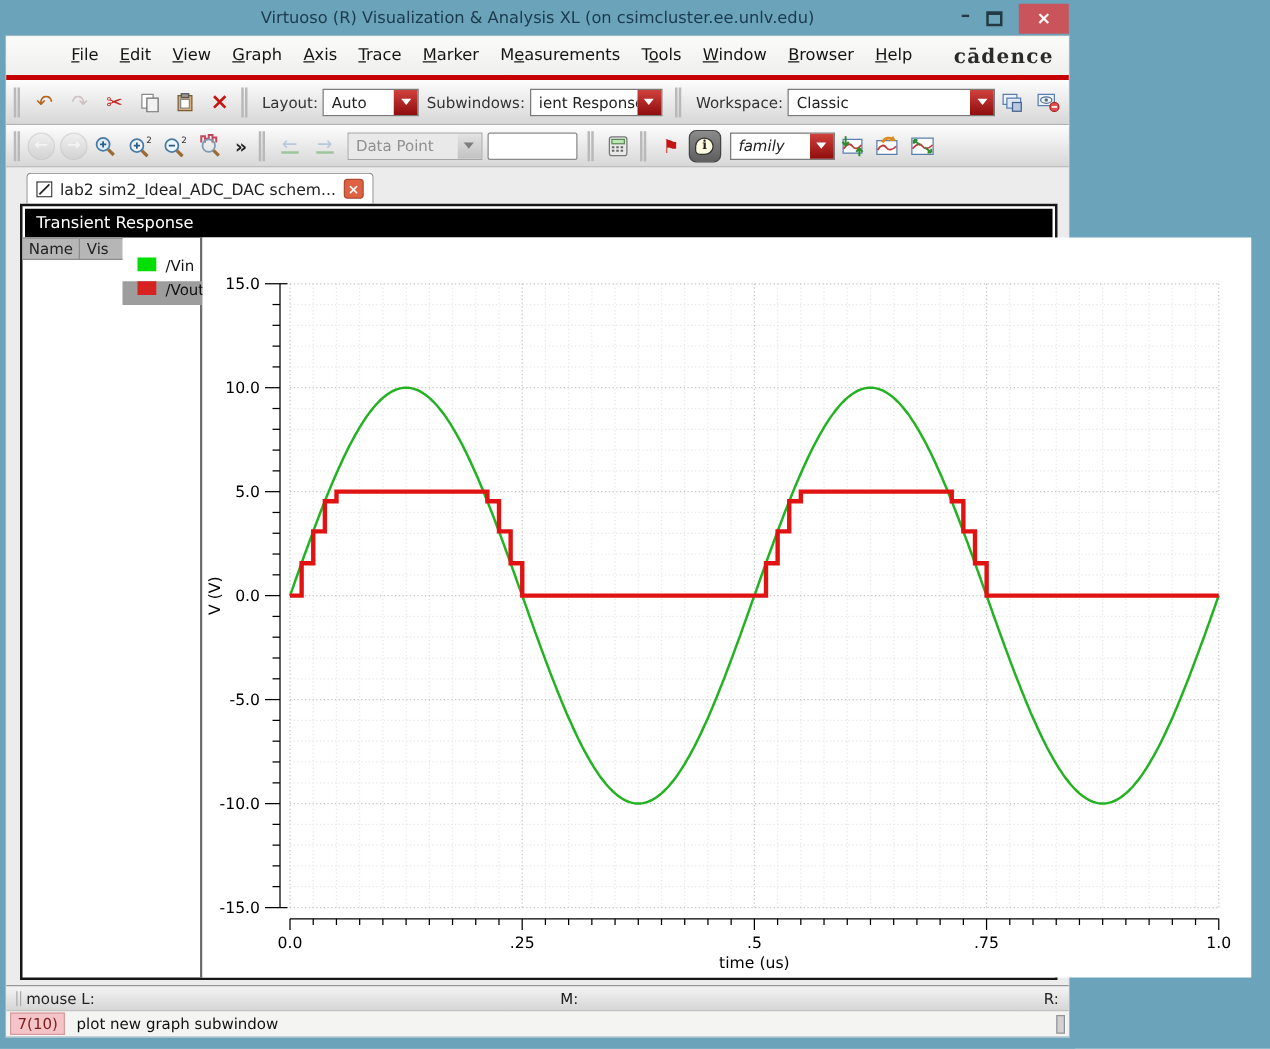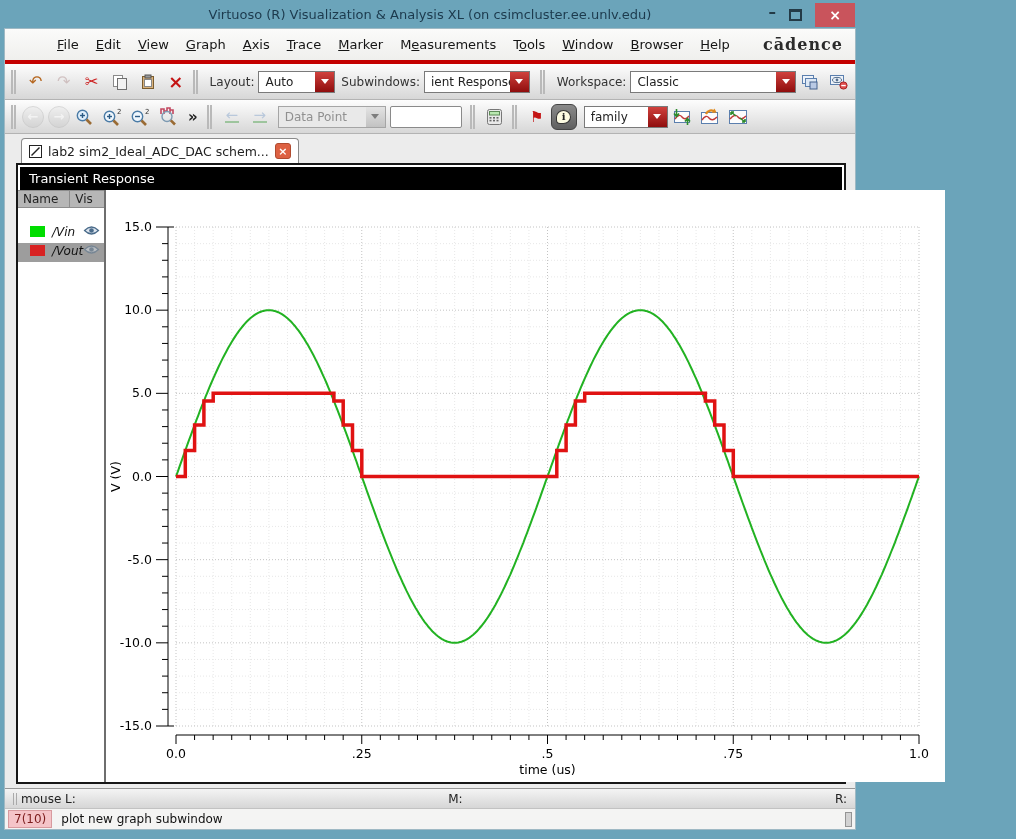--- a/index.html
+++ b/index.html
@@ -64,26 +64,26 @@
   .tabbar { height:26px; display:flex; align-items:flex-end; padding-left:5px; }
   .tab { height:25px; background:#fff; border:1px solid #8a8a8a; border-bottom:none; border-radius:4px 4px 0 0;
          display:flex; align-items:center; gap:6px; padding:0 7px; font-size:12.5px; color:#222; }
   .tabclose { width:16px; height:16px; background:#dd6142; border:1px solid #b04b30; border-radius:3px; color:#fff;
               font-size:11px; font-weight:bold; display:flex; align-items:center; justify-content:center; line-height:1; }
 
   .graphwin { flex:1; border:2px solid #161616; background:#fff; display:flex; flex-direction:column; }
   .gheader { height:23px; margin:2px 2px 0 2px; background:#000; color:#fff; font-size:13px;
              display:flex; align-items:center; padding:0 9px; }
   .gbody { flex:1; display:flex; }
-  .sigpanel { width:144px; border-right:2px solid #6e6e6e; display:flex; flex-direction:column; font-size:12px; }
+  .sigpanel { width:144px; border-right:2px solid #6e6e6e; display:flex; flex-direction:row; font-size:12px; }
   .sigheader { display:flex; height:18px; background:#b6b6b6; border-top:1px solid #8d8d8d; border-bottom:1px solid #8d8d8d; color:#222; }
   .sigheader .colname { flex:1; padding:1px 5px; border-right:1px solid #8d8d8d; }
   .sigheader .colvis { width:34px; padding:1px 5px; }
   .sigrows { margin-top:16px; }
-  .sigrow { display:flex; align-items:center; height:19px; padding:0 4px 4px 12px;font-style:italic; }
+  .sigrow { display:flex; align-items:flex-start; height:19px; padding:0 4px 4px 12px; }
   .sigrow.selected { background:#9d9d9d; }
   .swatch { width:15px; height:11px; margin-right:7px; flex:none; }
   .signame { flex:1; color:#111; }
   .plotregion { flex:1; position:relative; background:#fff; }
 
   
   .statusbar1 { height:20px; background:linear-gradient(#f4f4f4,#d6d6d6); border-top:1px solid #979797;
                 display:flex; align-items:center; font-size:12px; color:#222; padding:0 8px; }
   .sb-grip { width:4px; height:12px; border-left:1px solid #aaa; border-right:1px solid #aaa; margin-right:4px; }
   .sb-mid { flex:1; text-align:center; }
@@ -259,21 +259,21 @@
               <rect x="7" y="11.8" width="2" height="1.6"></rect>
               <rect x="10.5" y="11.8" width="2" height="1.6"></rect>
             </g>
           </svg>
       </div>
       <div class="grip"></div>
       <div class="tbtn" style="color:#c41414; font-size:15px;">⚑</div>
       <div class="info-btn">
         <div class="info-bubble">i</div>
       </div>
-      <div class="combo" style="width:84px; margin-left:7px;">
+      <div class="combo" style="width:84px; margin-left:7px;font-style:italic;">
         <div class="cfield">family</div>
         <div class="cbtn">
             <div class="arr"></div>
           </div>
       </div>
       <div class="tbtn">
         <svg width="22" height="18">
             <rect x="3.5" y="3.5" width="15" height="11" fill="#fdfdfd" stroke="#5b7fae"></rect>
             <path d="M4 11 Q8 5 11 9 T18 8" fill="none" stroke="#c23a3a" stroke-width="1.4"></path>
             <path d="M5.5 1 L5.5 8 M3 5.5 L5.5 8.5 L8 5.5" fill="none" stroke="#2e8b2e" stroke-width="1.6"></path>

